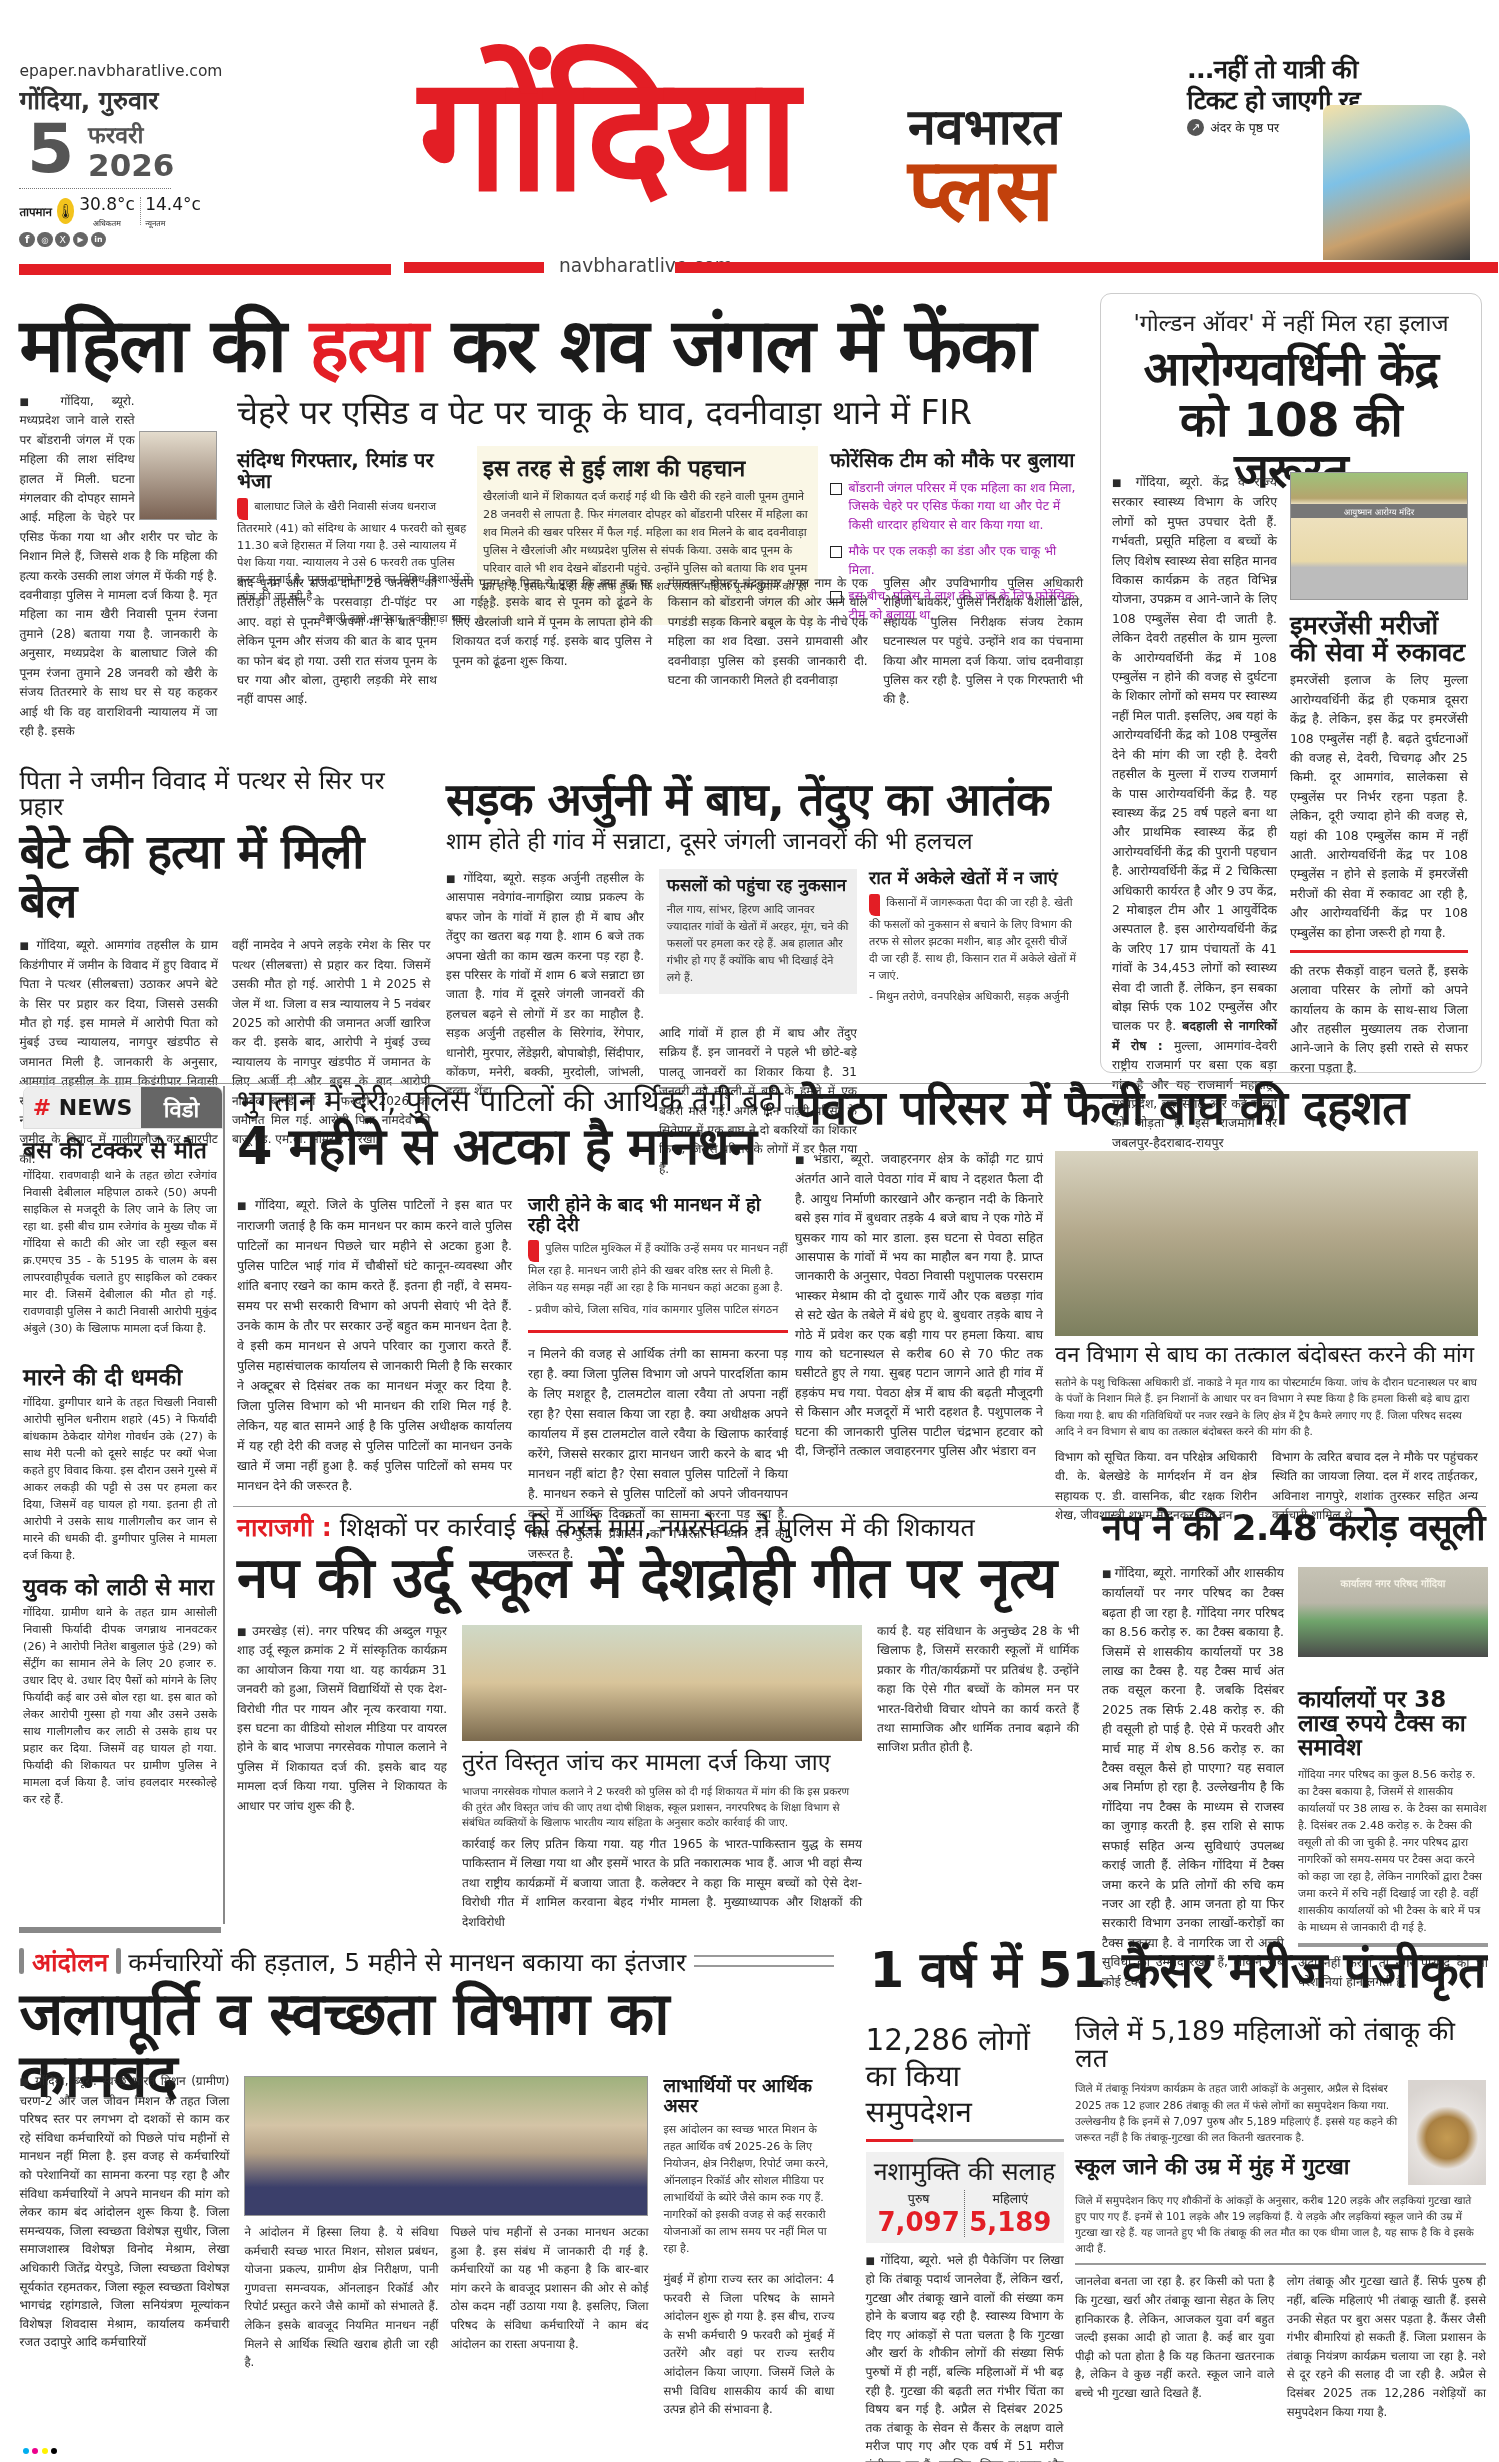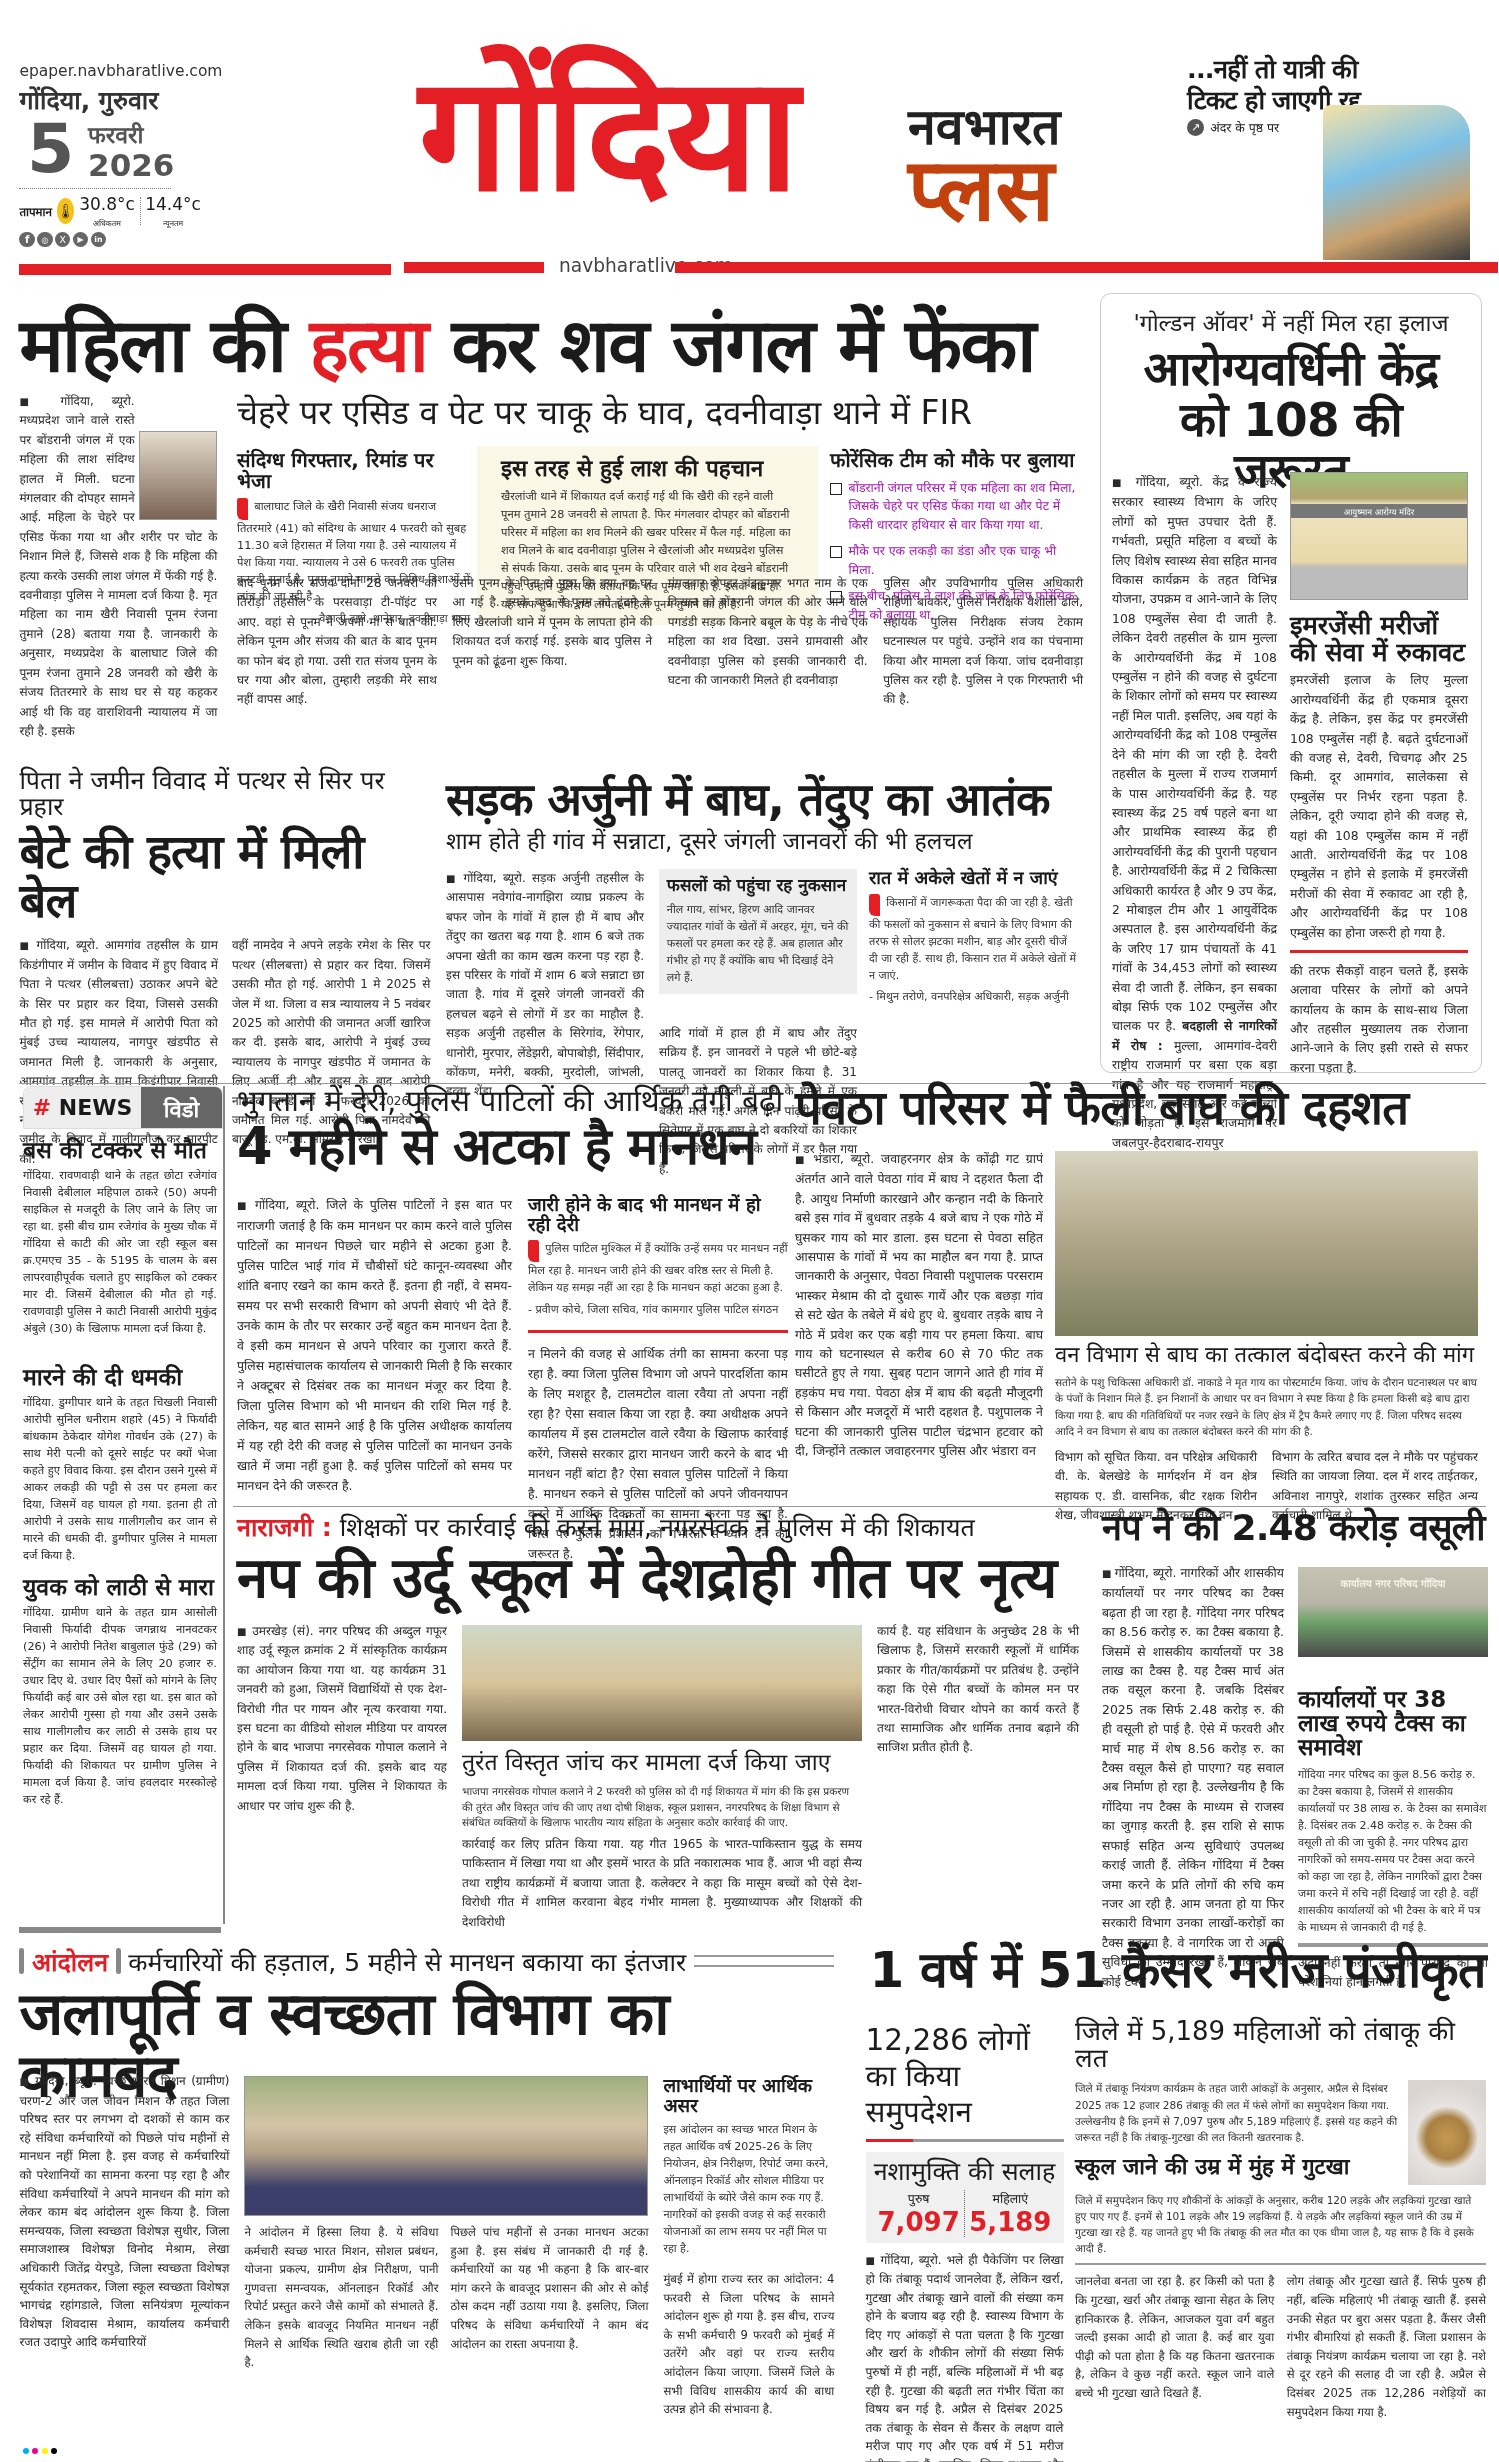--- a/index.html
+++ b/index.html
@@ -35,21 +35,21 @@
       <div style="font-size:23px;color:#555;font-weight:bold">फरवरी</div>
       <div style="font-size:31px;color:#555;font-weight:bold;line-height:1">2026</div>
     </div>
   </div>
   <div style="border-top:1.6px dotted #777;margin-top:6.2px;width:152px"></div>
   <div style="display:flex;align-items:center;margin-top:4.7px;gap:4.7px">
     <span style="font-size:11.6px;font-weight:bold">तापमान</span>
     <span style="width:22px;height:26px;border-radius:50%;background:#f3c31c;display:inline-flex;align-items:center;justify-content:center;font-size:14px">🌡</span>
     <span style="text-align:center"><span style="font-size:17px">30.8°c</span><br><span style="font-size:7.8px">अधिकतम</span></span>
     <span style="border-left:1.6px dotted #888;height:28px"></span>
-    <span style="text-align:center"><span style="font-size:17px">14.4°c</span><br><span style="font-size:7.8px">न्यूनतम</span></span>
+    <span style=""><span style="font-size:17px">14.4°c</span><br><span style="font-size:7.8px">न्यूनतम</span></span>
   </div>
   <div style="display:flex;gap:2.3px;margin-top:3.1px">
     <span style="width:15.5px;height:15.5px;border-radius:50%;background:#666;color:#fff;font-size:10px;font-weight:bold;display:inline-flex;align-items:center;justify-content:center">f</span>
     <span style="width:15.5px;height:15.5px;border-radius:50%;background:#666;color:#fff;font-size:8.5px;display:inline-flex;align-items:center;justify-content:center">◎</span>
     <span style="width:15.5px;height:15.5px;border-radius:50%;background:#666;color:#fff;font-size:9.3px;display:inline-flex;align-items:center;justify-content:center">X</span>
     <span style="width:15.5px;height:15.5px;border-radius:50%;background:#666;color:#fff;font-size:7.8px;display:inline-flex;align-items:center;justify-content:center">▶</span>
     <span style="width:15.5px;height:15.5px;border-radius:50%;background:#666;color:#fff;font-size:7.8px;font-weight:bold;display:inline-flex;align-items:center;justify-content:center">in</span>
   </div>
 </div>
 <div class="abs redbar" style="left:19.4px;top:264px;width:372px;height:11px"></div>
@@ -82,21 +82,21 @@
 </div>
 
 <div class="abs hl" style="left:237px;top:396px;font-size:33px;font-weight:normal;letter-spacing:0">चेहरे पर एसिड व पेट पर चाकू के घाव, दवनीवाड़ा थाने में FIR</div>
 
 <div class="abs" style="left:237px;top:450px;width:233px">
   <div class="hl" style="font-size:20px;letter-spacing:0">संदिग्ध गिरफ्तार, रिमांड पर भेजा</div>
   <div class="small" style="margin-top:6.2px;font-size:11.3px;line-height:17px"><span class="quote-mark"></span><span>बालाघाट जिले के खैरी निवासी संजय धनराज तितरमारे (41) को संदिग्ध के आधार 4 फरवरी को सुबह 11.30 बजे हिरासत में लिया गया है. उसे न्यायालय में पेश किया गया. न्यायालय ने उसे 6 फरवरी तक पुलिस कस्टडी सुनाई है. पूनम तुमाने मामले का विविध दिशाओं में जांच की जा रही है.</span></div>
   <div class="small" style="text-align:right;margin-top:4.7px;font-size:11px">- वैशाली ढाले, थानेदार, दवनीवाड़ा थाना</div>
 </div>
 
-<div class="abs" style="left:477px;top:446px;width:341px;background:#faf7e6;padding:11px 24px">
+<div class="abs" style="left:477px;top:446px;width:341px;background:#faf7e6;padding:11px 6px">
   <div class="hl" style="font-size:22.5px;letter-spacing:0">इस तरह से हुई लाश की पहचान</div>
   <div class="small" style="margin-top:7.8px;font-size:11.3px;line-height:18px">खैरलांजी थाने में शिकायत दर्ज कराई गई थी कि खैरी की रहने वाली पूनम तुमाने 28 जनवरी से लापता है. फिर मंगलवार दोपहर को बोंडरानी परिसर में महिला का शव मिलने की खबर परिसर में फैल गई. महिला का शव मिलने के बाद दवनीवाड़ा पुलिस ने खैरलांजी और मध्यप्रदेश पुलिस से संपर्क किया. उसके बाद पूनम के परिवार वाले भी शव देखने बोंडरानी पहुंचे. उन्होंने पुलिस को बताया कि शव पूनम का ही है. इसके बाद ही यह साफ हुआ कि शव लापता महिला पूनम तुमाने का ही है.</div>
 </div>
 
 <div class="abs" style="left:830px;top:450px;width:248px">
   <div class="hl" style="font-size:20px;letter-spacing:0">फोरेंसिक टीम को मौके पर बुलाया</div>
   <ul class="cb" style="margin-top:7.8px">
     <li>बोंडरानी जंगल परिसर में एक महिला का शव मिला, जिसके चेहरे पर एसिड फेंका गया था और पेट में किसी धारदार हथियार से वार किया गया था.</li>
     <li>मौके पर एक लकड़ी का डंडा और एक चाकू भी मिला.</li>
     <li>इस बीच, पुलिस ने लाश की जांच के लिए फोरेंसिक टीम को बुलाया था.</li>

